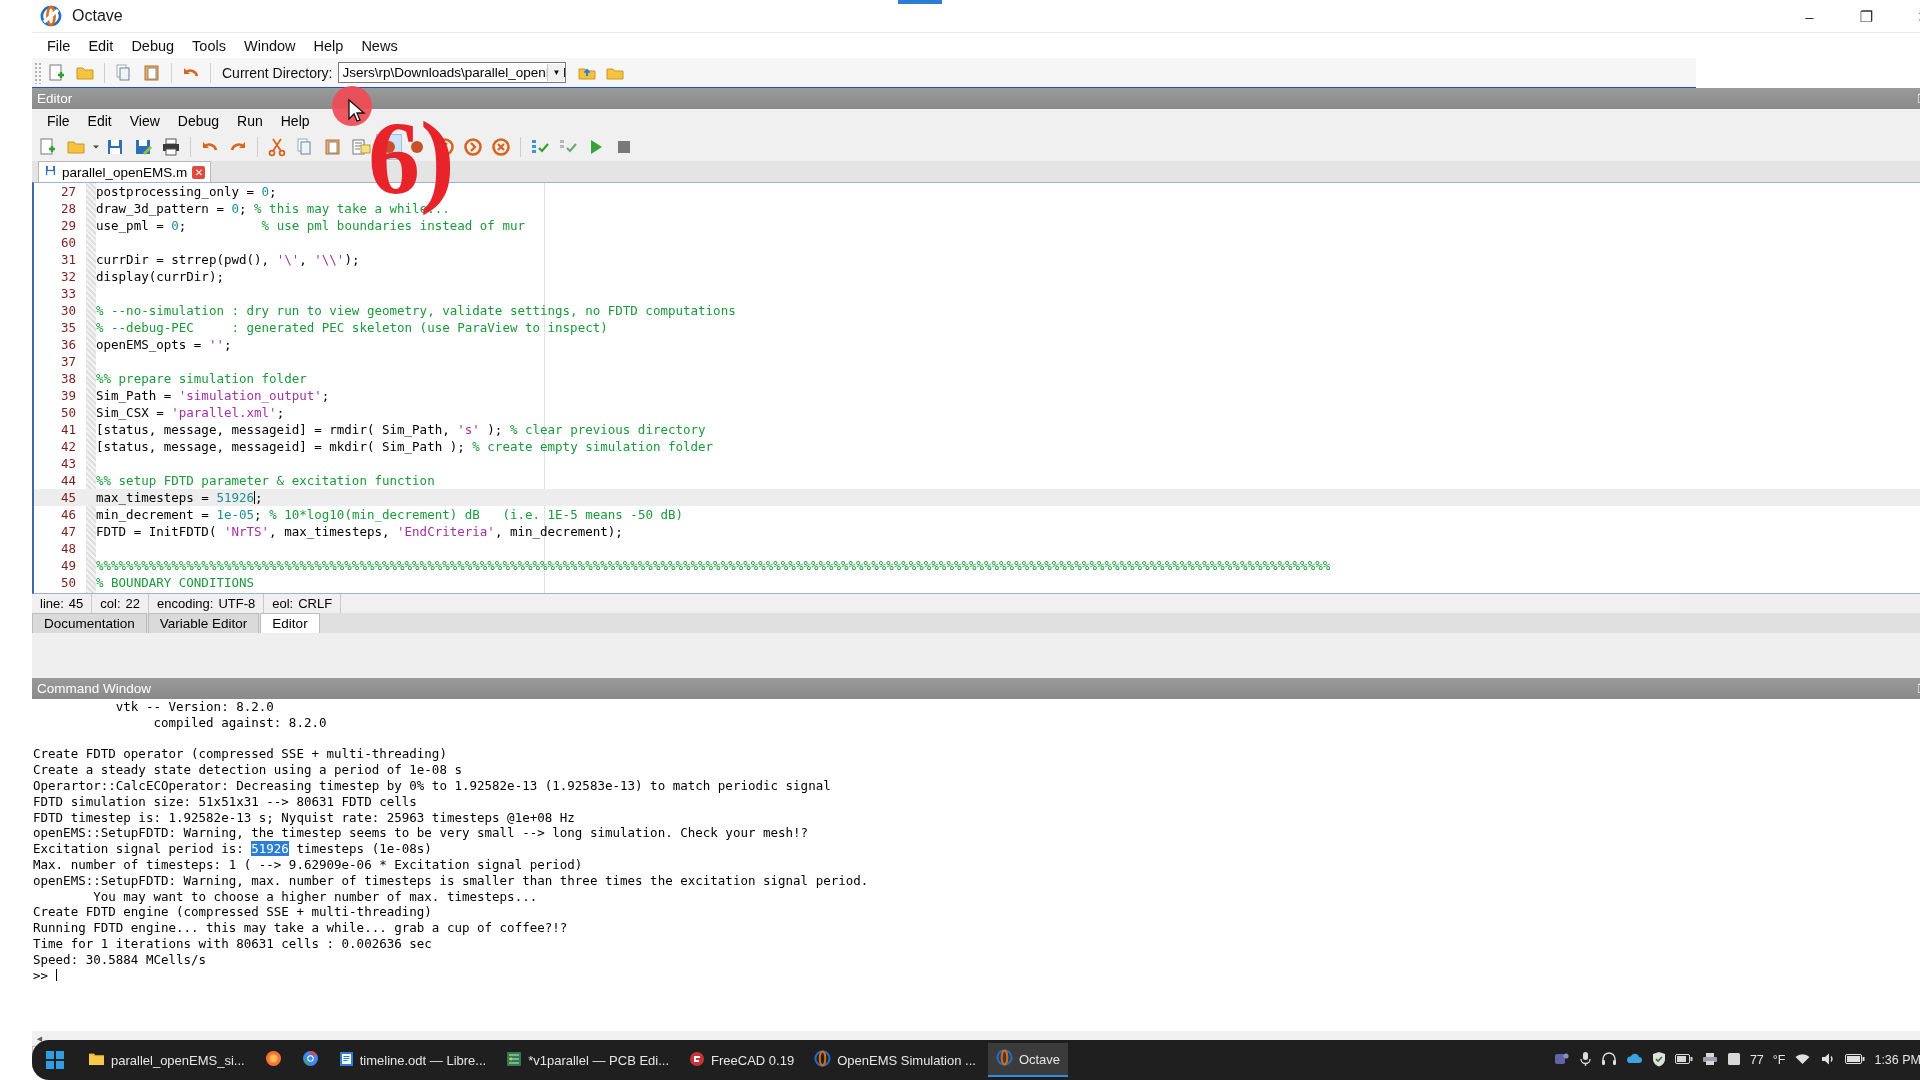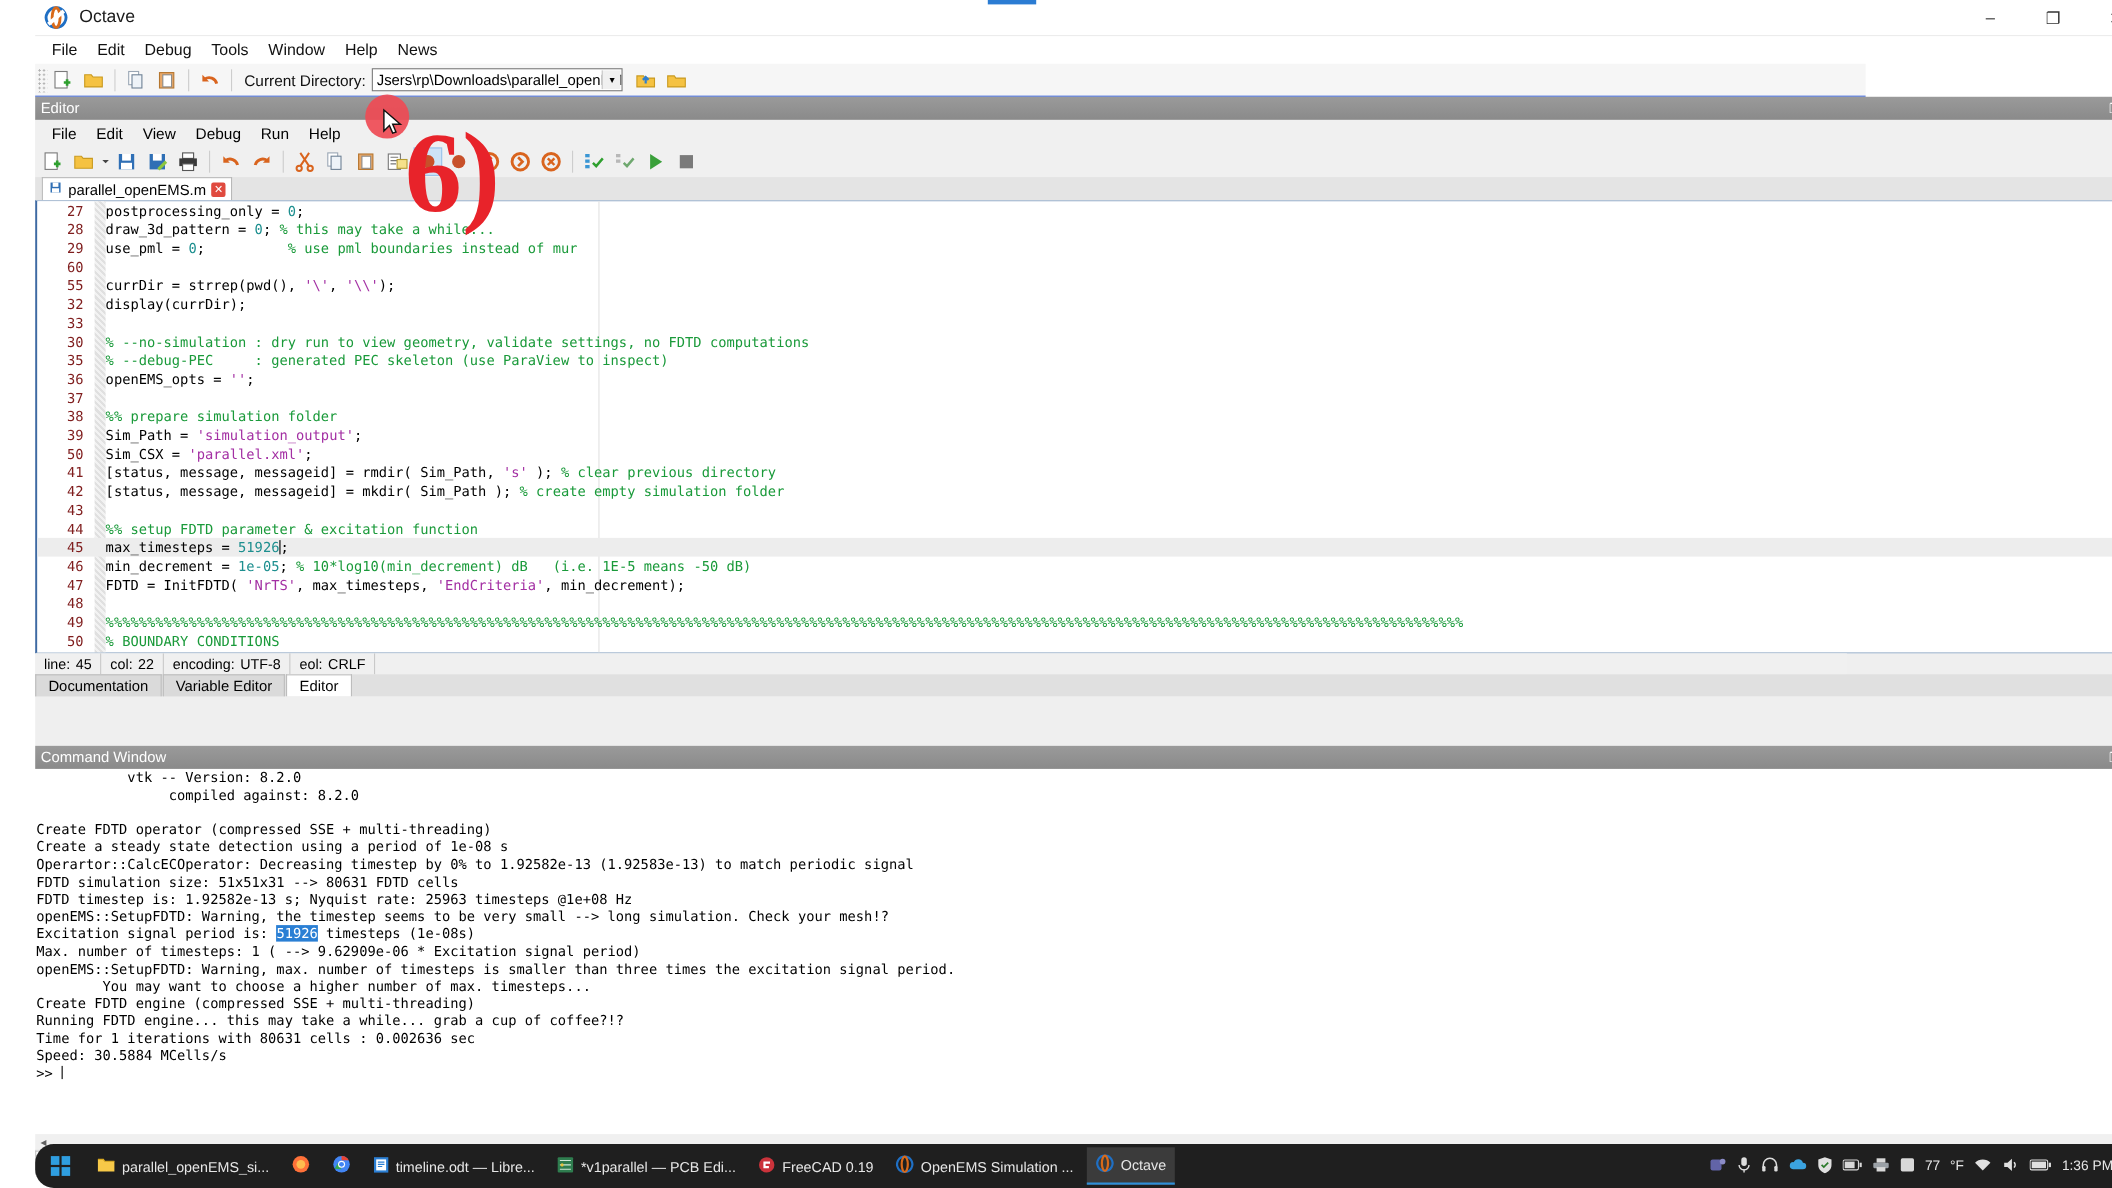--- a/index.html
+++ b/index.html
@@ -400,21 +400,21 @@
 
     <div class="codewrap">
       <div class="gutter"></div>
       <div class="gutter2"></div>
       <div class="marginline"></div>
       <div class="codelines" id="codelines">
           <div class="cline"><span class="ln">27</span><span class="pad"></span><span class="">postprocessing_only = </span><span class="kw-num">0</span><span class="">;</span></div>
           <div class="cline"><span class="ln">28</span><span class="pad"></span><span class="">draw_3d_pattern = </span><span class="kw-num">0</span><span class="">; </span><span class="kw-com">% this may take a while...</span></div>
           <div class="cline"><span class="ln">29</span><span class="pad"></span><span class="">use_pml = </span><span class="kw-num">0</span><span class="">;          </span><span class="kw-com">% use pml boundaries instead of mur</span></div>
           <div class="cline"><span class="ln">60</span><span class="pad"></span></div>
-          <div class="cline"><span class="ln">55</span><span class="pad"></span><span class="">currDir = strrep(pwd(), </span><span class="kw-str">'\'</span><span class="">, </span><span class="kw-str">'\\'</span><span class="">);</span></div>
+          <div class="cline"><span class="ln">31</span><span class="pad"></span><span class="">currDir = strrep(pwd(), </span><span class="kw-str">'\'</span><span class="">, </span><span class="kw-str">'\\'</span><span class="">);</span></div>
           <div class="cline"><span class="ln">32</span><span class="pad"></span><span class="">display(currDir);</span></div>
           <div class="cline"><span class="ln">33</span><span class="pad"></span></div>
           <div class="cline"><span class="ln">30</span><span class="pad"></span><span class="kw-com">% --no-simulation : dry run to view geometry, validate settings, no FDTD computations</span></div>
           <div class="cline"><span class="ln">35</span><span class="pad"></span><span class="kw-com">% --debug-PEC     : generated PEC skeleton (use ParaView to inspect)</span></div>
           <div class="cline"><span class="ln">36</span><span class="pad"></span><span class="">openEMS_opts = </span><span class="kw-str">''</span><span class="">;</span></div>
           <div class="cline"><span class="ln">37</span><span class="pad"></span></div>
           <div class="cline"><span class="ln">38</span><span class="pad"></span><span class="kw-com">%% prepare simulation folder</span></div>
           <div class="cline"><span class="ln">39</span><span class="pad"></span><span class="">Sim_Path = </span><span class="kw-str">'simulation_output'</span><span class="">;</span></div>
           <div class="cline"><span class="ln">50</span><span class="pad"></span><span class="">Sim_CSX = </span><span class="kw-str">'parallel.xml'</span><span class="">;</span></div>
           <div class="cline"><span class="ln">41</span><span class="pad"></span><span class="">[status, message, messageid] = rmdir( Sim_Path, </span><span class="kw-str">'s'</span><span class=""> ); </span><span class="kw-com">% clear previous directory</span></div>

